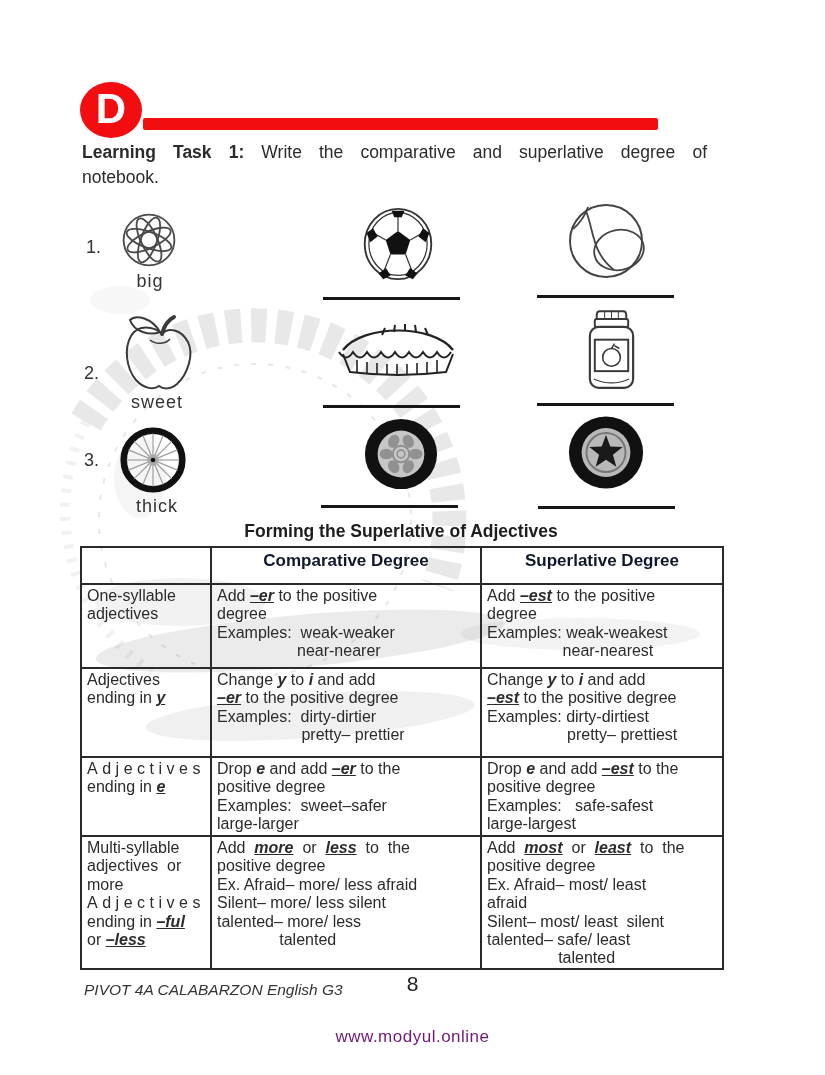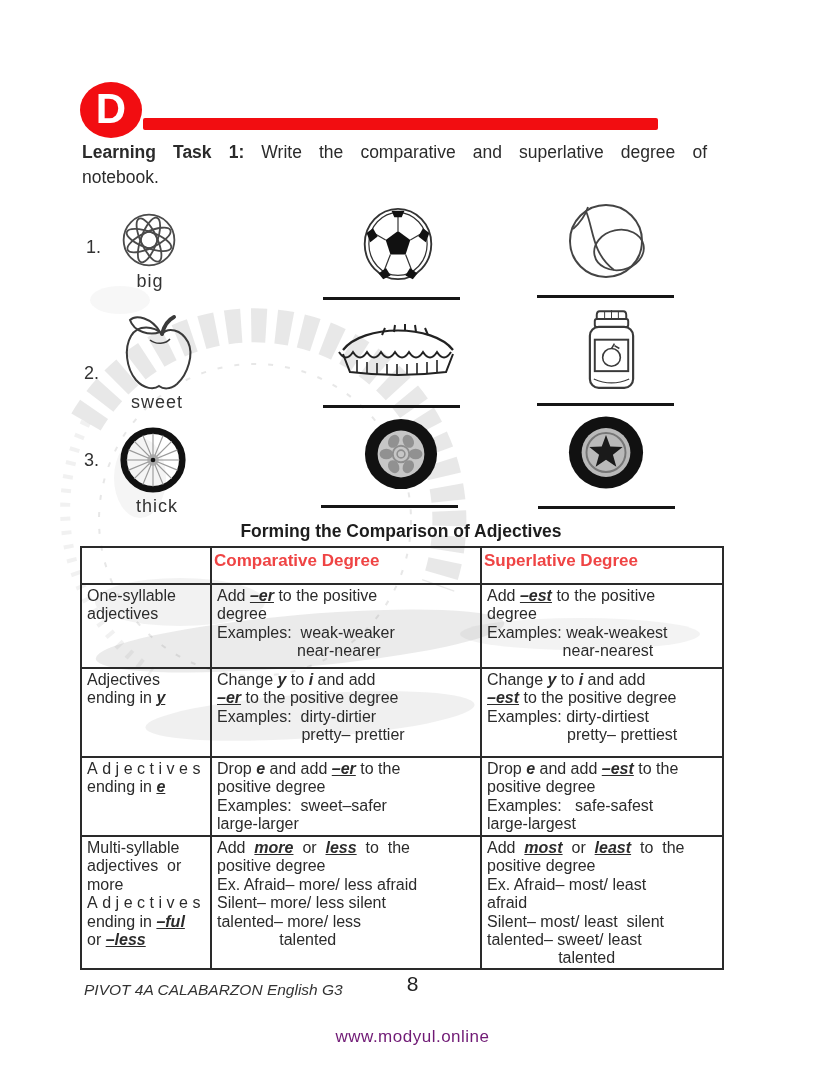--- a/index.html
+++ b/index.html
@@ -24,21 +24,21 @@
   .item-num{font-size:18px;color:#333;}
   .item-label{font-size:18px;color:#333;text-align:center;letter-spacing:1px;width:80px;display:block;}
   .ansline{width:137px;height:3px;background:#161616;}
 
   
   .tbl-title{position:absolute;left:80px;top:521px;width:642px;text-align:center;
              font-weight:700;font-size:17.5px;color:#1d1d1d;}
   table.cmp{position:absolute;left:80px;top:546px;width:642px;border-collapse:collapse;
             table-layout:fixed;background:transparent;}
   table.cmp th,table.cmp td{border:2px solid #2a2a2a;vertical-align:top;}
-  table.cmp th{height:29px;text-align:left;font-weight:700;font-size:17px;color:#ef4444;padding:3px 2px;}
+  table.cmp th{height:29px;text-align:center;font-weight:700;font-size:17px;color:#0f172a;padding:3px 2px;}
   table.cmp td{padding:2px 3px 0 5px;font-size:16px;line-height:18.4px;color:#2b2b2b;}
   .cell-line{white-space:pre-wrap;}
   .seg-n{}
   .seg-em{font-weight:700;font-style:italic;}
   .seg-emu{font-weight:700;font-style:italic;text-decoration:underline;}
   .seg-sp{letter-spacing:4.5px;}
 
   
   .foot-left{position:absolute;left:84px;top:981px;font-style:italic;font-size:15.5px;color:#333;}
   .foot-page{position:absolute;left:0;top:972px;width:825px;text-align:center;font-size:21px;color:#222;}
@@ -217,21 +217,21 @@
     </svg>
     <div class="abs ansline" style="left:321px;top:505px;"></div>
     <svg class="abs" style="left:566px;top:414px;" width="80" height="77" viewBox="0 0 82 78">
       <ellipse cx="41" cy="39" rx="38" ry="37" fill="#111"></ellipse>
       <circle cx="41" cy="39" r="25" fill="#b9b9b9"></circle>
       <circle cx="41" cy="39" r="20" fill="none" stroke="#777" stroke-width="2"></circle>
       <polygon points="41,21 45.4,32.9 58.1,33.4 48.1,41.3 51.6,53.6 41,46.5 30.4,53.6 33.9,41.3 23.9,33.4 36.6,32.9" fill="#1a1a1a"></polygon>
     </svg>
     <div class="abs ansline" style="left:538px;top:506px;"></div>
 
-    <div class="tbl-title">Forming the Comparison of Adjectives</div>
+    <div class="tbl-title">Forming the Superlative of Adjectives</div>
     <table class="cmp">
       <colgroup>
           <col style="width:130px">
           <col style="width:270px">
           <col style="width:242px">
         </colgroup>
       <thead>
         <tr>
           <th></th>
           <th>Comparative Degree</th>
@@ -309,21 +309,21 @@
               <div class="cell-line"><span class="seg-n">Silent– more/ less silent</span></div>
               <div class="cell-line"><span class="seg-n">talented– more/ less</span></div>
               <div class="cell-line"><span class="seg-n">              talented</span></div>
             </td>
             <td>
               <div class="cell-line"><span class="seg-n">Add  </span><span class="seg-emu">most</span><span class="seg-n">  or  </span><span class="seg-emu">least</span><span class="seg-n">  to  the</span></div>
               <div class="cell-line"><span class="seg-n">positive degree</span></div>
               <div class="cell-line"><span class="seg-n">Ex. Afraid– most/ least</span></div>
               <div class="cell-line"><span class="seg-n">afraid</span></div>
               <div class="cell-line"><span class="seg-n">Silent– most/ least  silent</span></div>
-              <div class="cell-line"><span class="seg-n">talented– sweet/ least</span></div>
+              <div class="cell-line"><span class="seg-n">talented– safe/ least</span></div>
               <div class="cell-line"><span class="seg-n">                talented</span></div>
             </td>
           </tr>
         </tbody>
     </table>
 
     <div class="foot-left">PIVOT 4A CALABARZON English G3</div>
     <div class="foot-page">8</div>
     <div class="wm-site">www.modyul.online</div>
 

